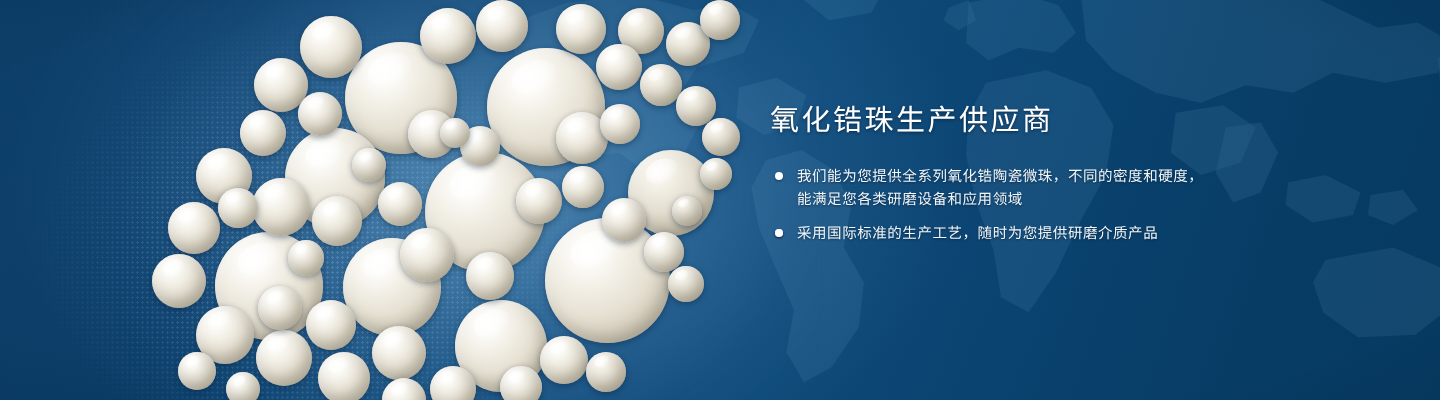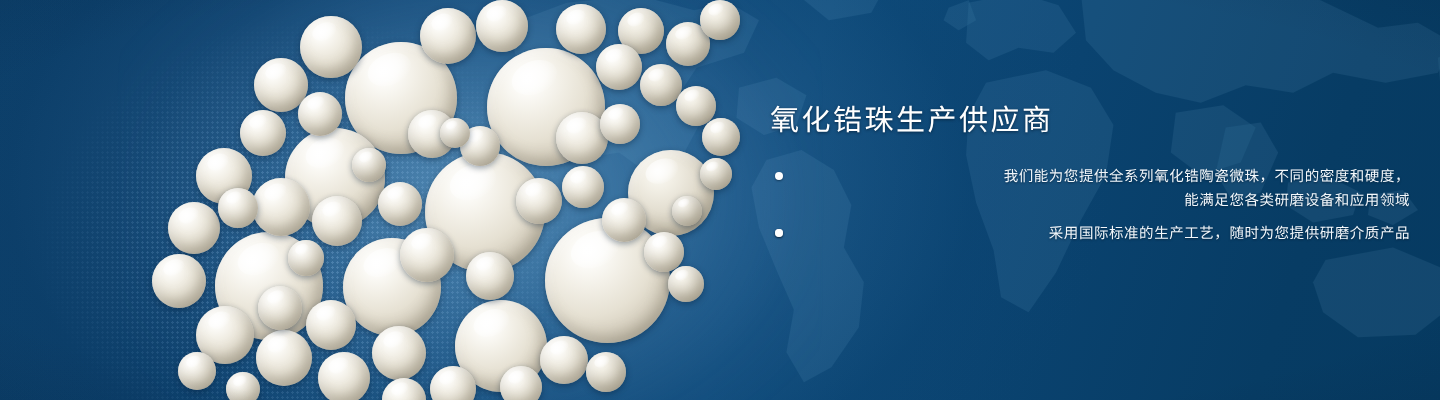--- a/index.html
+++ b/index.html
@@ -160,21 +160,20 @@
     line-height: 40px;
     letter-spacing: 2.5px;
     color: #ffffff;
     text-shadow: 0 1px 3px rgba(3,26,48,0.70);
     white-space: nowrap;
   }
   .bullets {
     list-style: none;
     margin: 24px 0 0 0;
     padding: 0;
-    text-align: right;
   }
   .bullet {
     position: relative;
     padding-left: 27px;
     margin-bottom: 9px;
     font-size: 14.5px;
     line-height: 24px;
     letter-spacing: 0.55px;
     color: #f2f7fb;
     text-shadow: 0 1px 2px rgba(3,26,48,0.65);
@@ -183,21 +182,21 @@
   .bullet .dot {
     position: absolute;
     left: 5px;
     top: 8px;
     width: 8px;
     height: 8px;
     border-radius: 50%;
     background: #ffffff;
     box-shadow: 0 1px 2px rgba(3,26,48,0.55);
   }
-  .bullet .line2 { display: block; }
+  .bullet .line2 { display: block; font-family: Liberation Mono, monospace; }
 </style>
 </head>
 <body>
 
 <div class="banner">
 
   <div class="bg-base"></div>
 
   <div class="bg-map">
     <svg viewBox="0 0 900 420" preserveAspectRatio="xMidYMid slice" aria-hidden="true">

